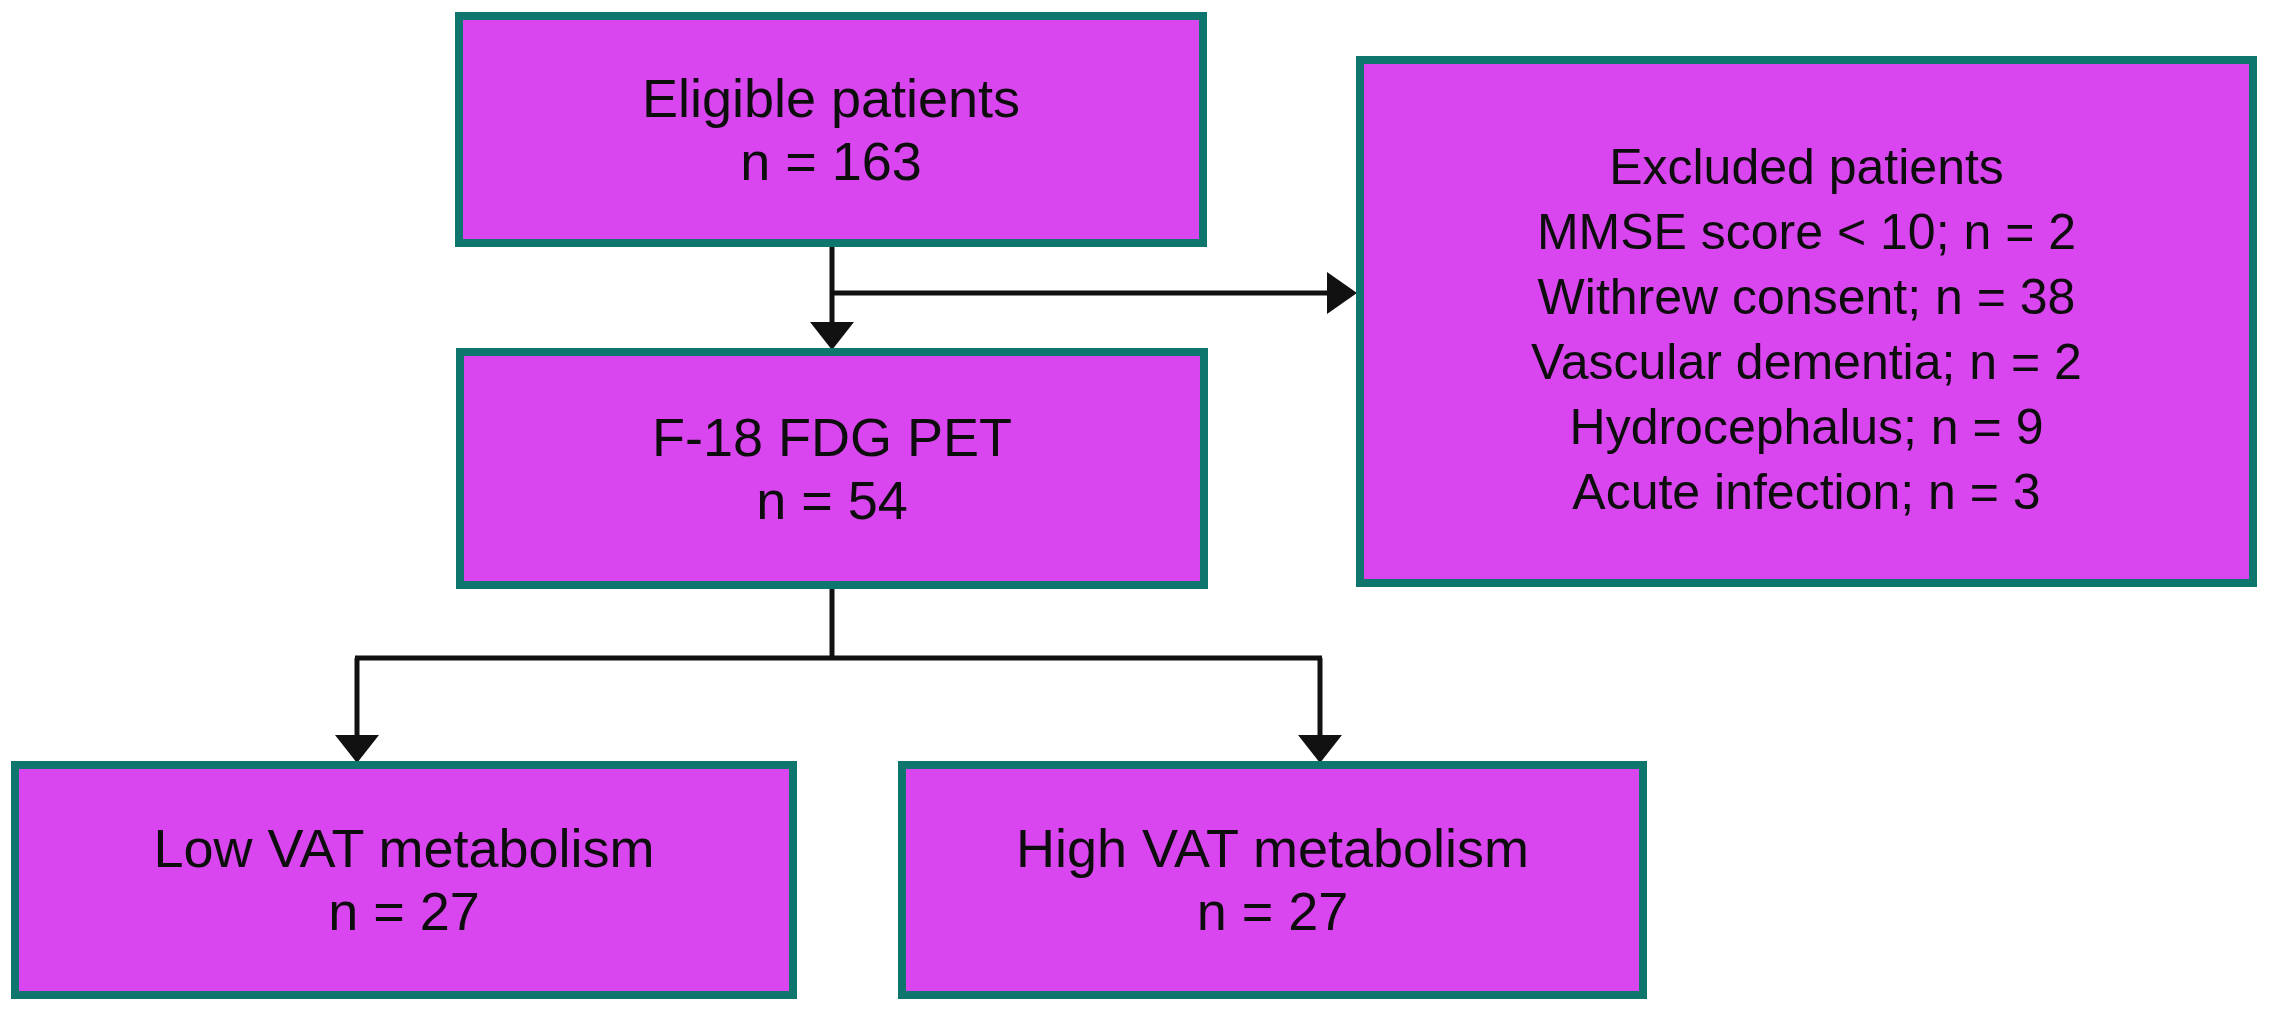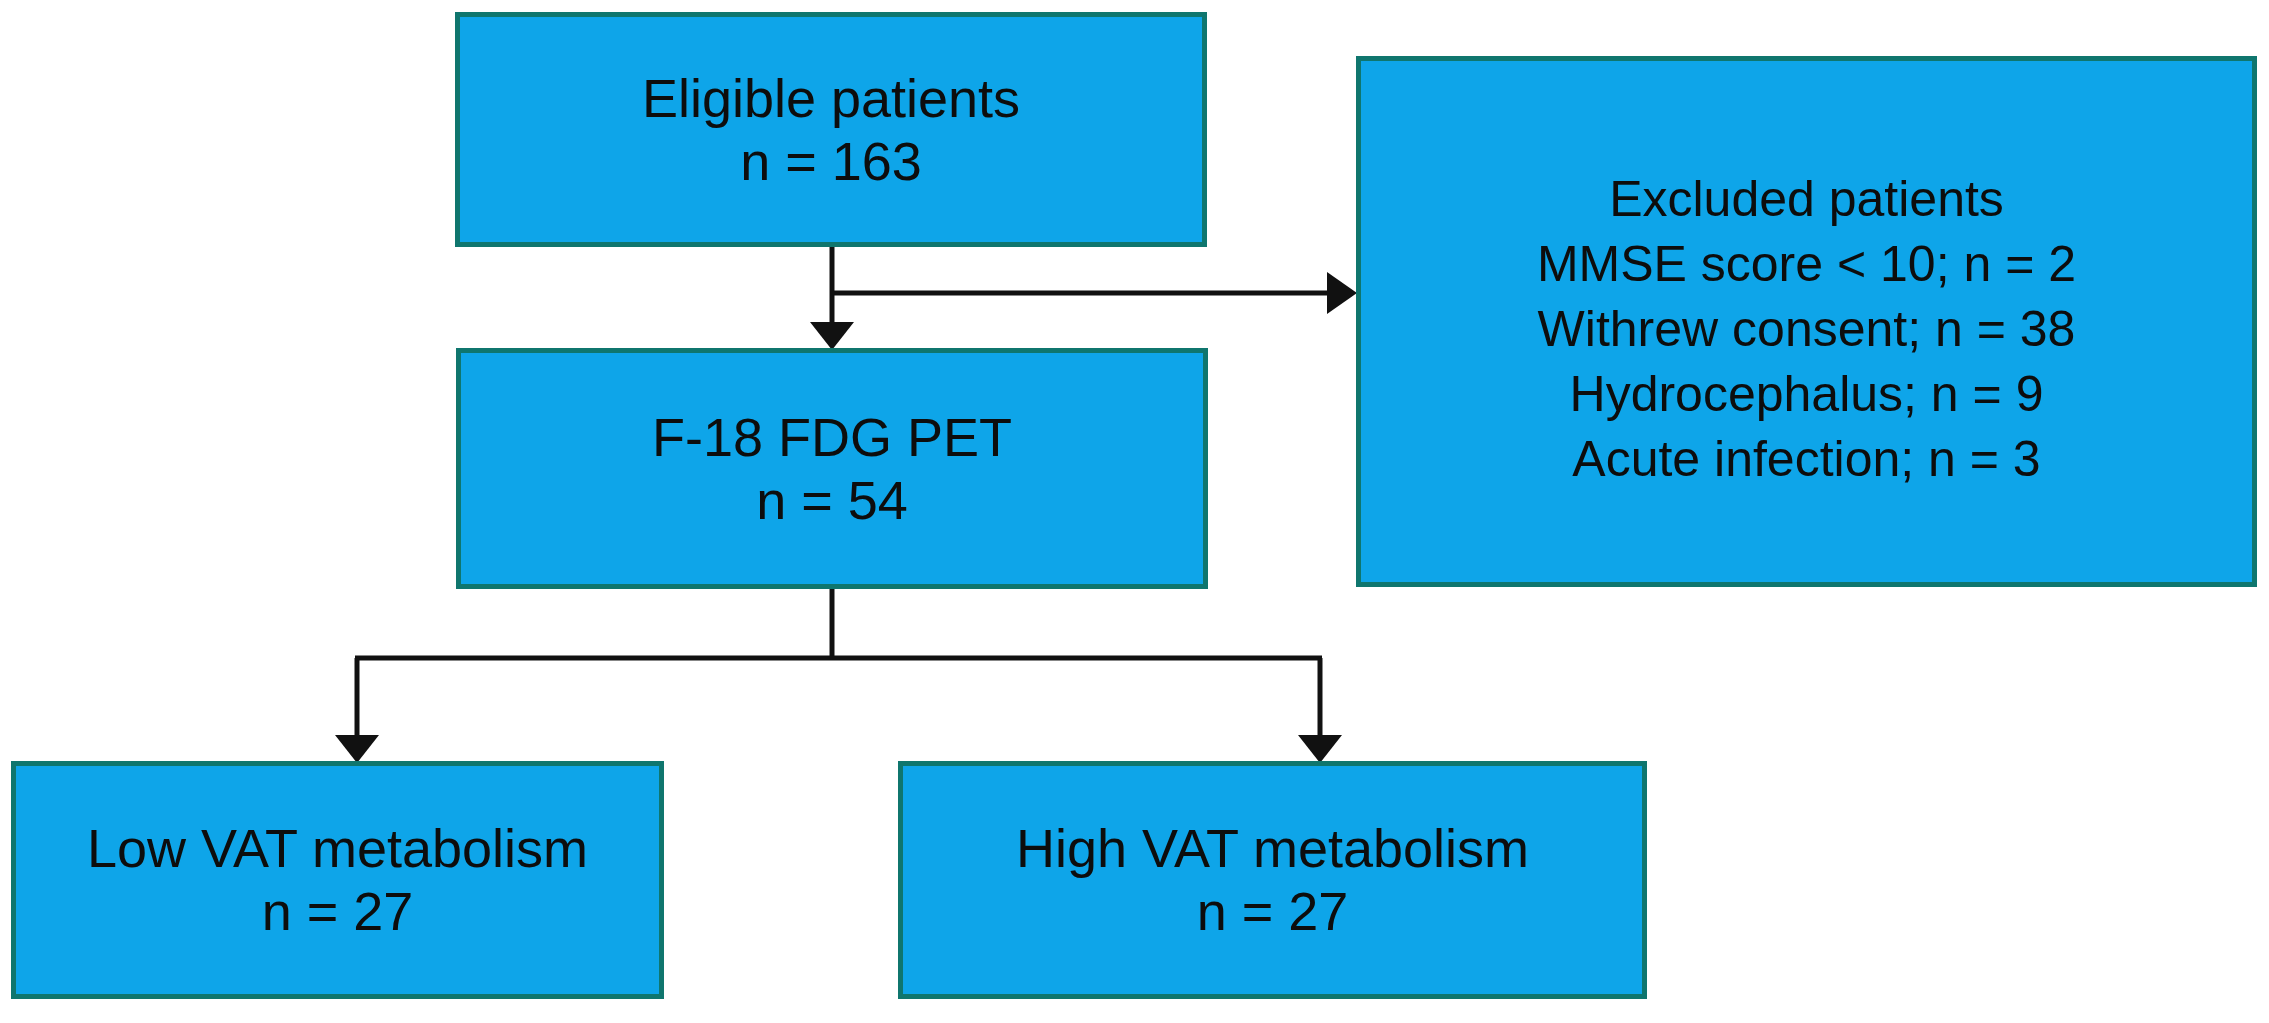--- a/index.html
+++ b/index.html
@@ -16,37 +16,37 @@
     position: relative;
     width: 2269px;
     height: 1023px;
     background: #ffffff;
     overflow: hidden;
   }
   
   .box {
     position: absolute;
     box-sizing: border-box;
-    border: 5px solid #0f766e;
-    background: #0ea5e9;
+    border: 8px solid #0f766e;
+    background: #d946ef;
     display: flex;
     flex-direction: column;
     align-items: center;
     justify-content: center;
     text-align: center;
     line-height: 1.16;
   }
   .box .line {
     display: block;
     white-space: pre;
   }
   .box.eligible       { left: 455px;  top: 12px;  width: 752px;  height: 235px; font-size: 54px; }
   .box.excluded       { left: 1356px; top: 56px;  width: 901px;  height: 531px; font-size: 50px; padding-top: 16px; }
   .box.fdgpet         { left: 456px;  top: 348px; width: 752px;  height: 241px; font-size: 54px; }
-  .box.low-vat        { left: 11px;   top: 761px; width: 653px;  height: 238px; font-size: 54px; }
+  .box.low-vat        { left: 11px;   top: 761px; width: 786px;  height: 238px; font-size: 54px; }
   .box.high-vat       { left: 898px;  top: 761px; width: 749px;  height: 238px; font-size: 54px; }
 
   .box.excluded .line { line-height: 1.30; }
 
   
   #connectors {
     position: absolute;
     left: 0;
     top: 0;
     width: 2269px;
@@ -97,20 +97,21 @@
 
   <div class="box eligible">
     <span class="line">Eligible patients</span>
     <span class="line">n = 163</span>
   </div>
 
   <div class="box excluded">
     <span class="line">Excluded patients</span>
     <span class="line">MMSE score &lt; 10; n = 2</span>
     <span class="line">Withrew consent; n = 38</span>
+    <span class="line">Vascular dementia; n = 2</span>
     <span class="line">Hydrocephalus; n = 9</span>
     <span class="line">Acute infection; n = 3</span>
   </div>
 
   <div class="box fdgpet">
     <span class="line">F-18 FDG PET</span>
     <span class="line">n = 54</span>
   </div>
 
   <div class="box low-vat">

